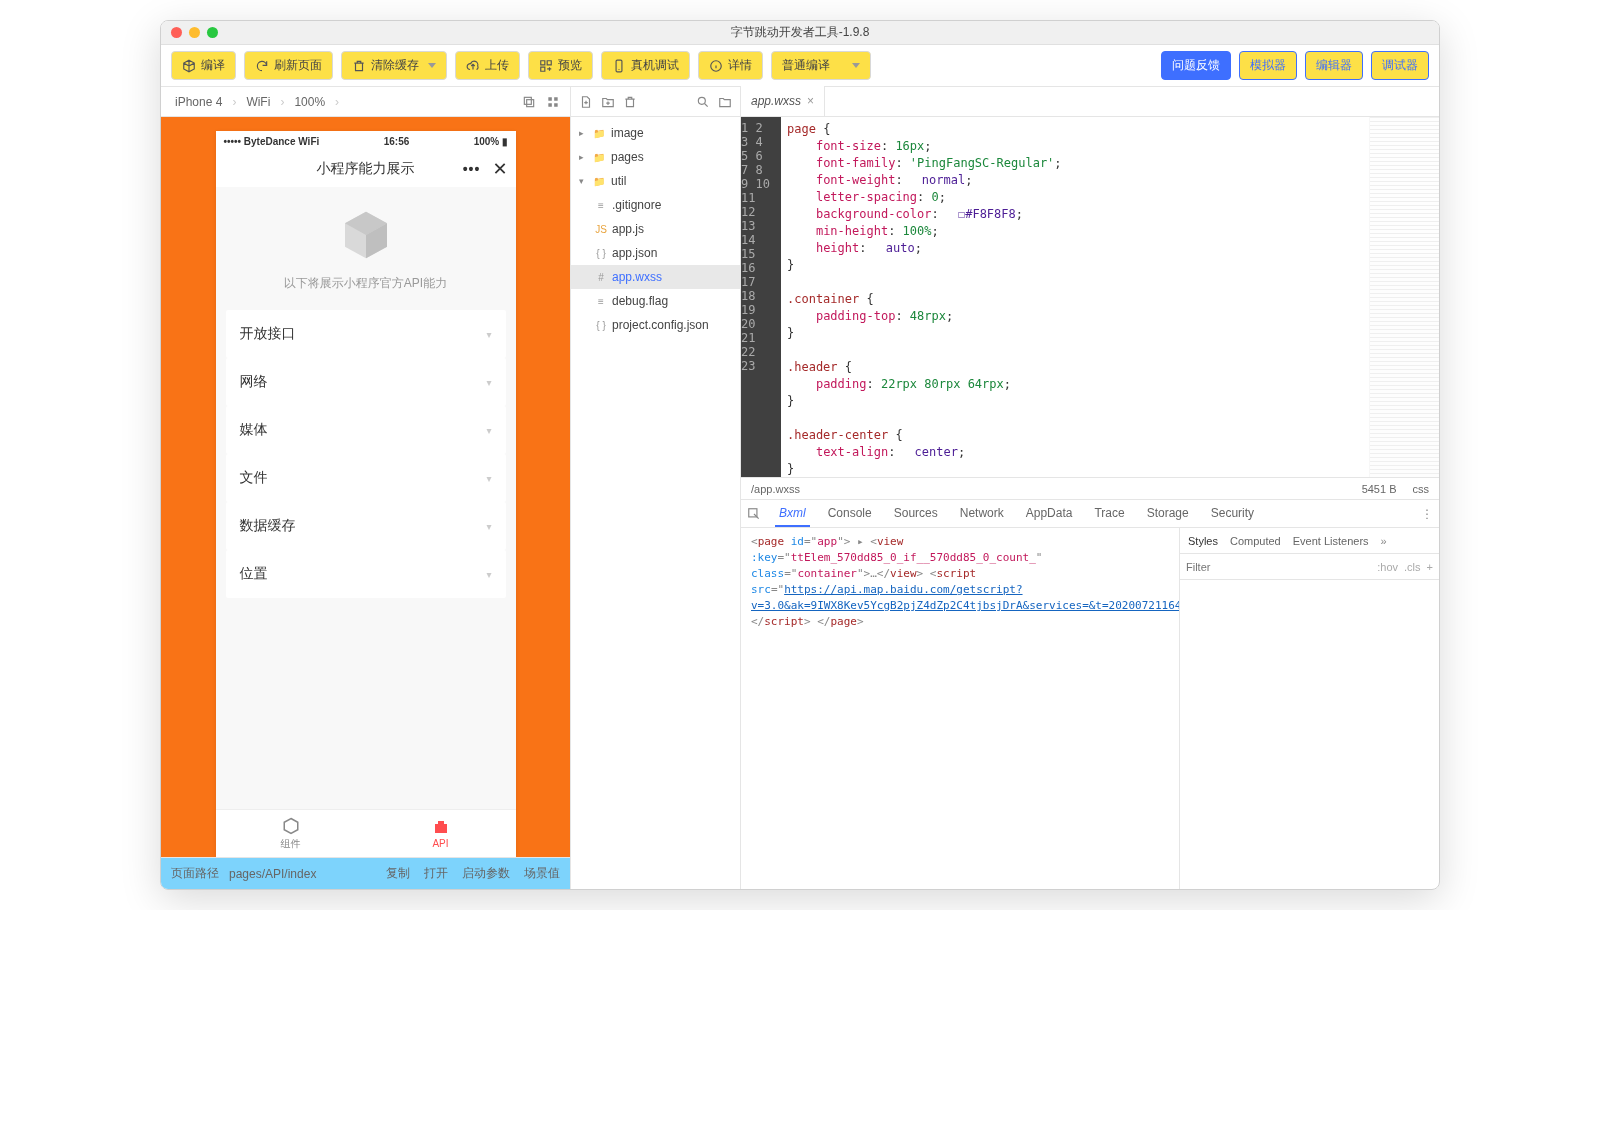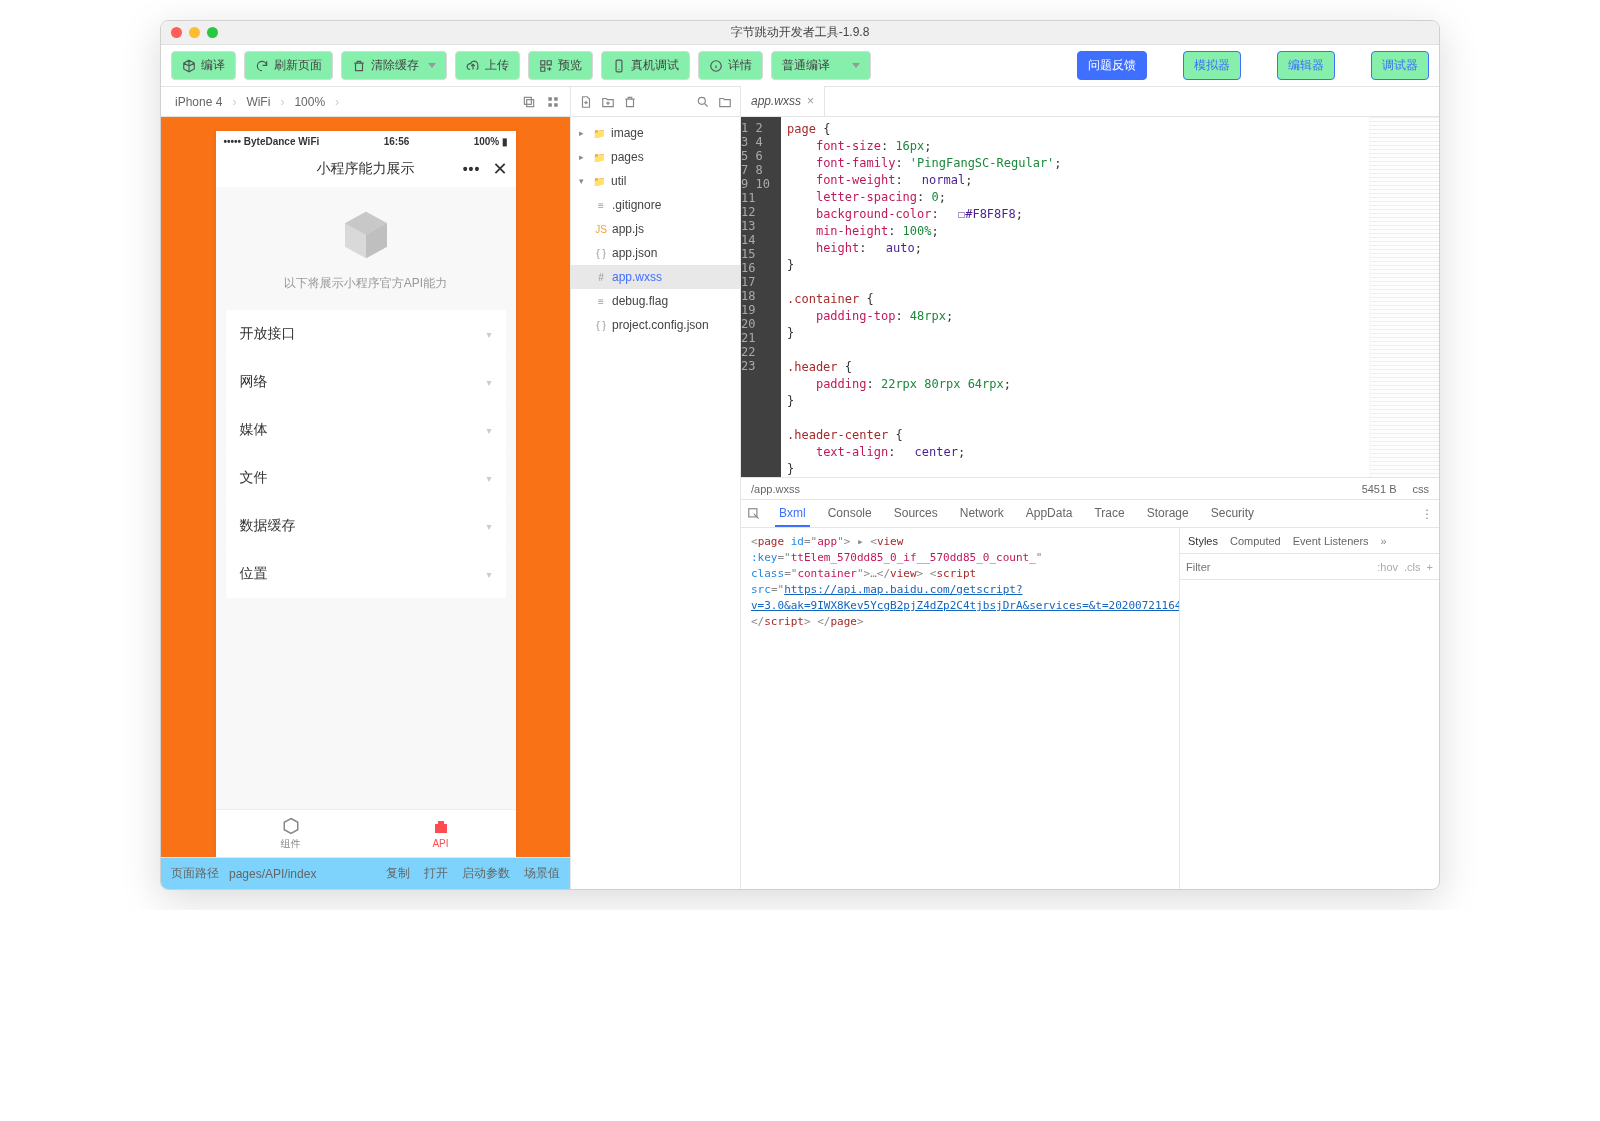--- a/index.html
+++ b/index.html
@@ -10,27 +10,27 @@
 .titlebar { height: 24px; background: #f0f0f0; display: flex; align-items: center; padding: 0 10px; border-bottom: 1px solid #e0e0e0; position: relative; }
 .traffic { display: flex; gap: 7px; }
 .traffic span { width: 11px; height: 11px; border-radius: 50%; display: block; }
 .traffic .r { background: #ff5f57; }
 .traffic .y { background: #febc2e; }
 .traffic .g { background: #28c840; }
 .titlebar .title { position: absolute; left: 0; right: 0; text-align: center; font-size: 12px; color: #444; pointer-events: none; }
 
 
 .toolbar { height: 42px; background: #fff; border-bottom: 1px solid #e5e5e5; display: flex; align-items: center; padding: 0 10px; gap: 8px; }
-.tbtn { display: flex; align-items: center; gap: 5px; padding: 5px 10px; border: 1px solid #d8d8d8; border-radius: 4px; background: #86efac; cursor: pointer; font-size: 12px; color: #444; }
+.tbtn { display: flex; align-items: center; gap: 5px; padding: 5px 10px; border: 1px solid #d8d8d8; border-radius: 4px; background: #fde047; cursor: pointer; font-size: 12px; color: #444; }
 .tbtn svg { width: 14px; height: 14px; }
 .tbtn.dd::after { content: ""; border-left: 4px solid transparent; border-right: 4px solid transparent; border-top: 5px solid #999; margin-left: 4px; }
 .tbtn.sel { min-width: 100px; justify-content: space-between; }
 .toolbar .spacer { flex: 1; }
 .tbtn.primary { background: #3e6fff; color: #fff; border-color: #3e6fff; justify-content: flex-end; }
-.tbtn.outline { color: #3e6fff; border-color: #3e6fff; margin-left: 28px; }
+.tbtn.outline { color: #3e6fff; border-color: #3e6fff; }
 
 
 .main { flex: 1; display: flex; min-height: 0; }
 
 
 .simcol { width: 410px; border-right: 1px solid #e5e5e5; display: flex; flex-direction: column; }
 .devicebar { height: 30px; border-bottom: 1px solid #e5e5e5; display: flex; align-items: center; padding: 0 10px; gap: 6px; color: #666; }
 .crumb { display: flex; align-items: center; gap: 4px; padding: 2px 4px; }
 .chev { color: #ccc; }
 .devicebar .icons { margin-left: auto; display: flex; gap: 10px; color: #888; }
@@ -84,21 +84,21 @@
 .c-num { color: #1b873b; }
 .c-str { color: #1b873b; }
 .minimap { width: 70px; background: #fdfdfd; border-left: 1px solid #f0f0f0; opacity: 0.5; background-image: repeating-linear-gradient(#e0e0e0 0 1px, transparent 1px 4px); }
 .statusline { height: 22px; border-top: 1px solid #e5e5e5; display: flex; align-items: center; padding: 0 10px; font-size: 11px; color: #666; }
 .statusline .r { margin-left: auto; display: flex; gap: 16px; }
 
 
 .devtools { height: 390px; border-top: 1px solid #e5e5e5; display: flex; flex-direction: column; }
 .dttabs { height: 28px; border-bottom: 1px solid #e5e5e5; display: flex; align-items: center; padding: 0 6px; gap: 14px; font-size: 12px; color: #666; }
 .dttab { padding: 0 4px; height: 100%; display: flex; align-items: center; cursor: pointer; border-bottom: 2px solid transparent; }
-.dttab.active { color: #3e6fff; border-bottom-color: #3e6fff; }
+.dttab.active { color: #3e6fff; border-bottom-color: #3e6fff; font-style: italic; }
 .dttabs .more { margin-left: auto; color: #888; }
 .dtbody { flex: 1; display: flex; min-height: 0; }
 .dtdom { flex: 1; padding: 6px 10px; font-family: Menlo, Consolas, monospace; font-size: 11px; line-height: 16px; color: #888; overflow: auto; }
 .dtdom .tag { color: #a52a2a; }
 .dtdom .attr { color: #1e88e5; }
 .dtdom .str { color: #c2185b; }
 .dtdom .link { color: #1565c0; text-decoration: underline; }
 .dtright { width: 260px; border-left: 1px solid #e5e5e5; display: flex; flex-direction: column; }
 .dtrtabs { height: 26px; border-bottom: 1px solid #e5e5e5; display: flex; align-items: center; gap: 12px; padding: 0 8px; font-size: 11px; color: #666; }
 .dtrtabs .active { color: #333; }

